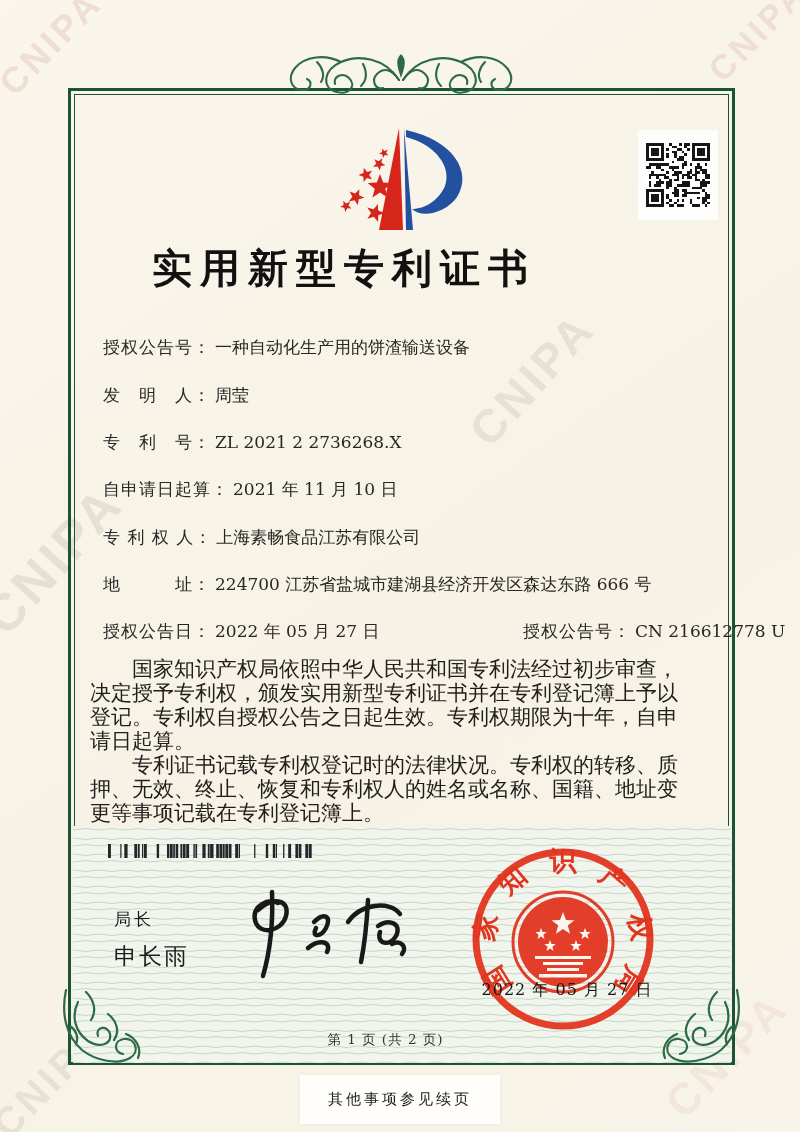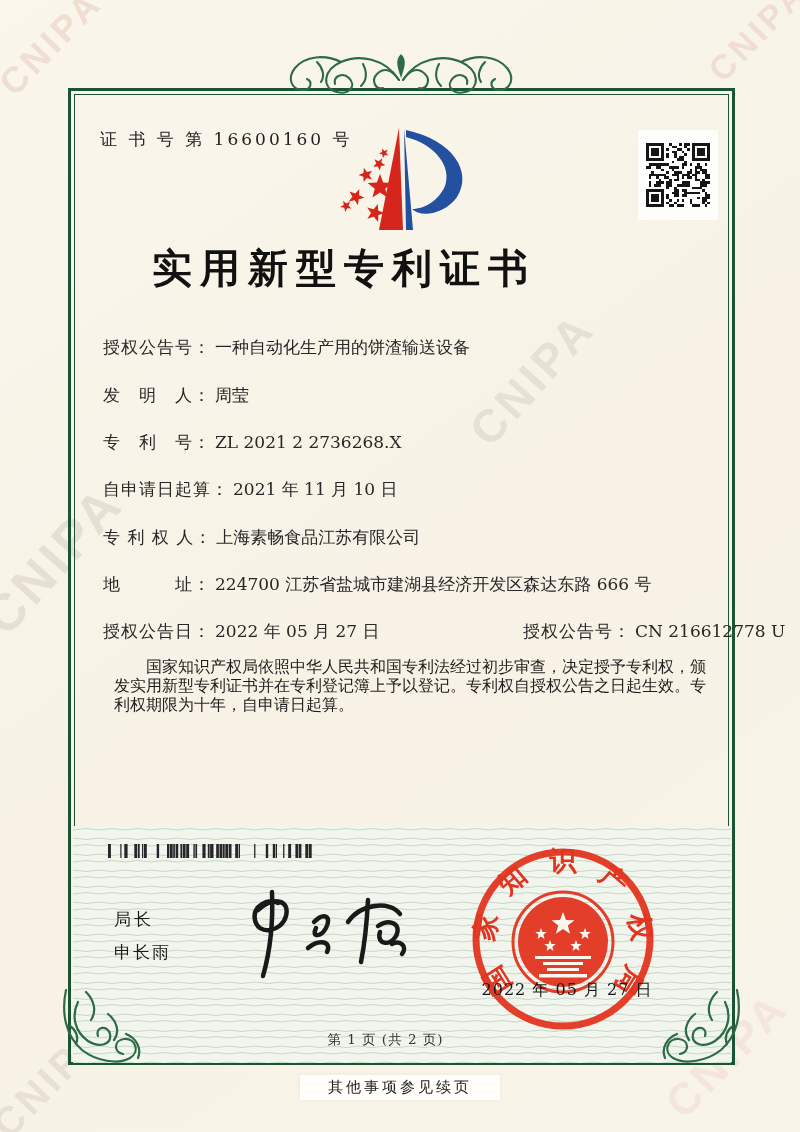--- a/index.html
+++ b/index.html
@@ -26,43 +26,43 @@
   .qr-wrap svg { width:64px; height:64px; }
 
   .title { position:absolute; left:68px; top:241px; width:552px; text-align:center;
            font-size:40px; font-weight:bold; color:#111; letter-spacing:8px; }
 
   .field { position:absolute; left:103px; font-size:17px; color:#272727; white-space:nowrap; }
   .field .lab { letter-spacing:1px; }
   .field .val { margin-left:4px; }
   .grant-no { position:absolute; left:420px; top:0; }
 
-  .paras { position:absolute; left:114px; top:657px; width:601px; font-size:16px;
-           line-height:19px; color:#1e1e1e; }
+  .paras { position:absolute; left:90px; top:657px; width:601px; font-size:21px;
+           line-height:24px; color:#1e1e1e; }
   .paras p { text-indent:2em; }
 
   .waves { position:absolute; left:73px; top:826px; width:658px; height:237px; }
 
   .barcode { position:absolute; left:108px; top:844px; width:205px; height:14px; }
 
   .sig-title { position:absolute; left:114px; top:908px; font-size:17px; color:#1c1c1c;
                font-family:"Liberation Sans", sans-serif; letter-spacing:3px; }
-  .sig-name  { position:absolute; left:114px; top:941px; font-size:17px; color:#1c1c1c;
+  .sig-name  { position:absolute; left:114px; top:941px; font-size:23px; color:#1c1c1c;
                font-family:Liberation Serif, serif; letter-spacing:2px; }
   .signature { position:absolute; left:232px; top:886px; width:188px; height:96px; }
 
   .seal { position:absolute; left:467px; top:843px; width:192px; height:192px; }
   .seal-date { position:absolute; left:477px; top:980px; width:180px; text-align:center;
                font-size:16px; color:#161616; letter-spacing:1px; z-index:5; }
 
   .page-no { position:absolute; left:52px; top:1031px; width:667px; text-align:center;
              font-size:13.5px; color:#333; letter-spacing:1px; }
 
   .note-box { position:absolute; left:50%; transform:translateX(-50%); top:1075px;
-              background:#fffefa; padding:3px 28px; font-size:15px; color:#222;
+              background:#fffefa; padding:15px 28px; font-size:15px; color:#222;
               letter-spacing:3px; box-shadow:0 0 4px rgba(0,0,0,0.05); }
 
   .ornament-top { position:absolute; left:283px; top:46px; width:236px; height:58px; }
   .corner-bl { position:absolute; left:56px; top:986px; width:94px; height:82px; }
   .corner-br { position:absolute; left:653px; top:986px; width:94px; height:82px; transform:scaleX(-1); }
 </style>
 </head>
 <body>
 
 <div id="page">
@@ -140,21 +140,20 @@
     <g stroke="#2d6b46" stroke-width="2.2" fill="none" stroke-linecap="round">
       <path d="M10,4 C5,28 10,50 26,64 C40,75 62,79 74,72 C84,66 80,52 68,53 C58,54 57,66 67,68"></path>
       <path d="M22,16 C15,30 19,46 32,55 C43,62 56,59 54,48 C52,39 39,40 42,50"></path>
       <path d="M30,6 C38,14 41,25 35,34"></path>
       <path d="M52,28 C61,35 64,46 58,54"></path>
       <path d="M70,48 C80,52 86,62 82,72"></path>
       <path d="M14,40 C20,44 23,51 20,58"></path>
     </g>
   </svg>
 
-  <div class="cert-no">证 书 号 第 16600160 号</div>
 
   <svg class="logo" id="logo" viewBox="0 0 152 114">
     <polygon points="66,4 70,106 46,106" fill="#d6251a"></polygon>
     <polygon points="71,4 80,106 73,106" fill="#2450a0"></polygon>
     <path d="M73,6 C120,16 140,48 124,73 C112,90 88,94 79,85 C92,85 106,76 112,62 C119,43 103,21 73,13 Z" fill="#2450a0"></path>
   <path d="M47.0,50.0L50.2,58.6L59.4,59.0L52.2,64.7L54.6,73.5L47.0,68.5L39.4,73.5L41.8,64.7L34.6,59.0L43.8,58.6Z" fill="#d6251a"></path>
       <path d="M26.3,65.2L26.1,71.2L31.5,73.7L25.7,75.3L24.9,81.3L21.6,76.3L15.7,77.4L19.4,72.7L16.6,67.4L22.2,69.5Z" fill="#d6251a"></path>
       <path d="M30.8,43.8L34.0,48.0L39.1,46.7L36.1,51.0L39.0,55.5L33.9,54.0L30.6,58.1L30.4,52.8L25.5,50.9L30.5,49.1Z" fill="#d6251a"></path>
       <path d="M49.1,34.3L48.5,38.8L52.4,41.2L47.9,42.0L46.8,46.4L44.7,42.4L40.1,42.8L43.3,39.5L41.5,35.3L45.7,37.3Z" fill="#d6251a"></path>
       <path d="M49.1,24.4L51.5,27.0L54.8,25.7L53.1,28.8L55.3,31.6L51.8,30.9L49.9,33.9L49.4,30.4L46.0,29.4L49.2,27.9Z" fill="#d6251a"></path>
@@ -381,20 +380,21 @@
   <div class="field" style="top:573px">
     <span class="lab">地　　　址：</span><span class="val">224700 江苏省盐城市建湖县经济开发区森达东路 666 号</span>
   </div>
   <div class="field" style="top:620px; width:600px">
     <span><span class="lab">授权公告日：</span><span class="val">2022 年 05 月 27 日</span></span>
     <span class="grant-no"><span class="lab">授权公告号：</span><span class="val">CN 216612778 U</span></span>
   </div>
 
   <div class="paras">
     <p>国家知识产权局依照中华人民共和国专利法经过初步审查，决定授予专利权，颁发实用新型专利证书并在专利登记簿上予以登记。专利权自授权公告之日起生效。专利权期限为十年，自申请日起算。</p>
+    <p>专利证书记载专利权登记时的法律状况。专利权的转移、质押、无效、终止、恢复和专利权人的姓名或名称、国籍、地址变更等事项记载在专利登记簿上。</p>
   </div>
 
   <svg class="barcode" id="barcode">
       <rect x="0.0" y="0" width="2.9" height="14" fill="#26262a"></rect>
       <rect x="12.3" y="0" width="1.2" height="14" fill="#26262a"></rect>
       <rect x="16.3" y="0" width="3.3" height="14" fill="#26262a"></rect>
       <rect x="26.3" y="0" width="2.7" height="14" fill="#26262a"></rect>
       <rect x="29.7" y="0" width="2.0" height="14" fill="#26262a"></rect>
       <rect x="34.0" y="0" width="1.0" height="14" fill="#26262a"></rect>
       <rect x="35.7" y="0" width="3.1" height="14" fill="#26262a"></rect>

